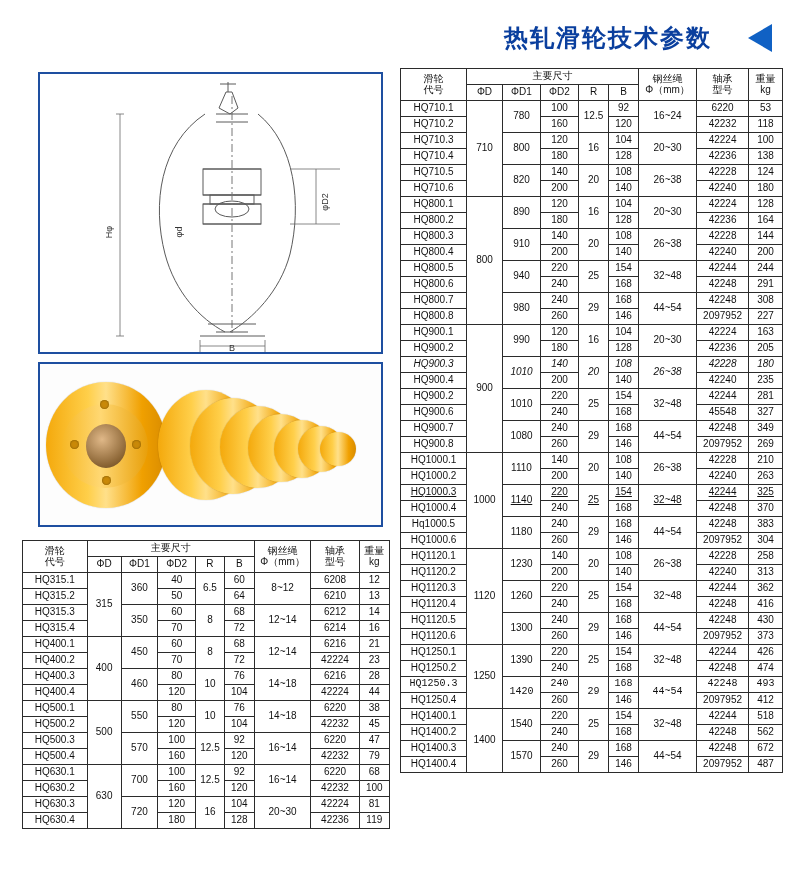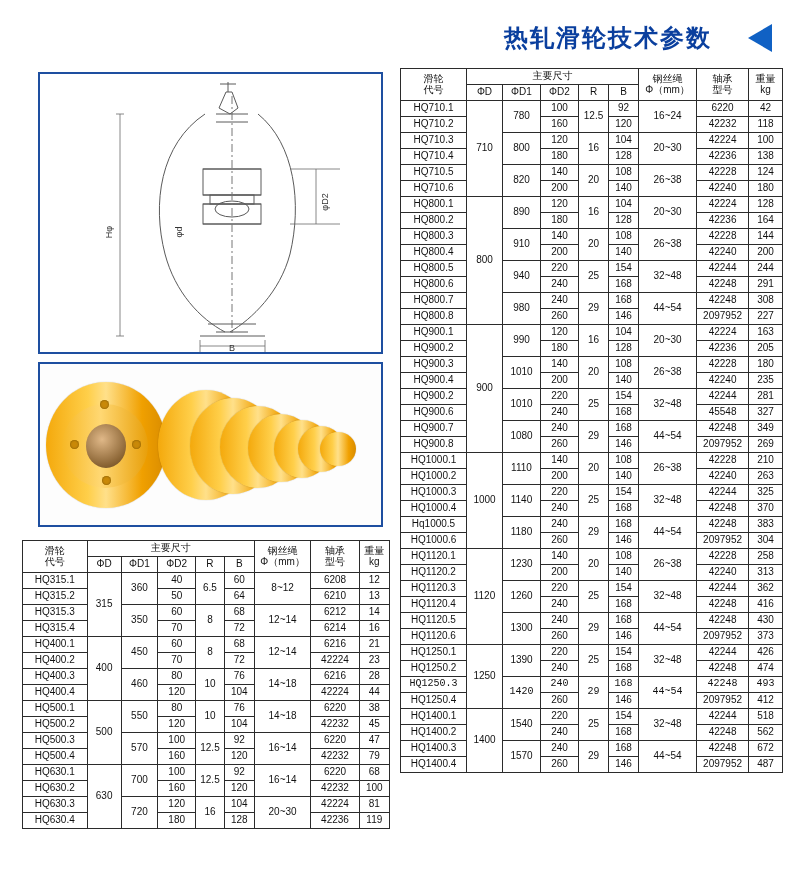--- a/index.html
+++ b/index.html
@@ -256,21 +256,21 @@
     <tbody>
         <tr class="r" style="height: 16px;">
           <td class="code">HQ710.1</td>
           <td rowspan="6">710</td>
           <td rowspan="2">780</td>
           <td>100</td>
           <td rowspan="2">12.5</td>
           <td>92</td>
           <td rowspan="2">16~24</td>
           <td>6220</td>
-          <td>42</td>
+          <td>53</td>
         </tr>
         <tr class="r" style="height: 16px;">
           <td class="code">HQ710.2</td>
           <td>160</td>
           <td>120</td>
           <td>42232</td>
           <td>118</td>
         </tr>
         <tr class="r" style="height: 16px;">
           <td class="code">HQ710.3</td>
@@ -386,21 +386,21 @@
           <td>42224</td>
           <td>163</td>
         </tr>
         <tr class="r" style="height: 16px;">
           <td class="code">HQ900.2</td>
           <td>180</td>
           <td>128</td>
           <td>42236</td>
           <td>205</td>
         </tr>
-        <tr class="r" style="height: 16px;">
+        <tr class="r" style="height: 16px; font-style: italic;">
           <td class="code">HQ900.3</td>
           <td rowspan="2">1010</td>
           <td>140</td>
           <td rowspan="2">20</td>
           <td>108</td>
           <td rowspan="2">26~38</td>
           <td>42228</td>
           <td>180</td>
         </tr>
         <tr class="r" style="height: 16px;">
@@ -455,21 +455,21 @@
           <td>42228</td>
           <td>210</td>
         </tr>
         <tr class="r" style="height: 16px;">
           <td class="code">HQ1000.2</td>
           <td>200</td>
           <td>140</td>
           <td>42240</td>
           <td>263</td>
         </tr>
-        <tr class="r" style="height: 16px;">
+        <tr class="r" style="height: 16px; text-decoration: underline;">
           <td class="code">HQ1000.3</td>
           <td rowspan="2">1140</td>
           <td>220</td>
           <td rowspan="2">25</td>
           <td>154</td>
           <td rowspan="2">32~48</td>
           <td>42244</td>
           <td>325</td>
         </tr>
         <tr class="r" style="height: 16px;">

